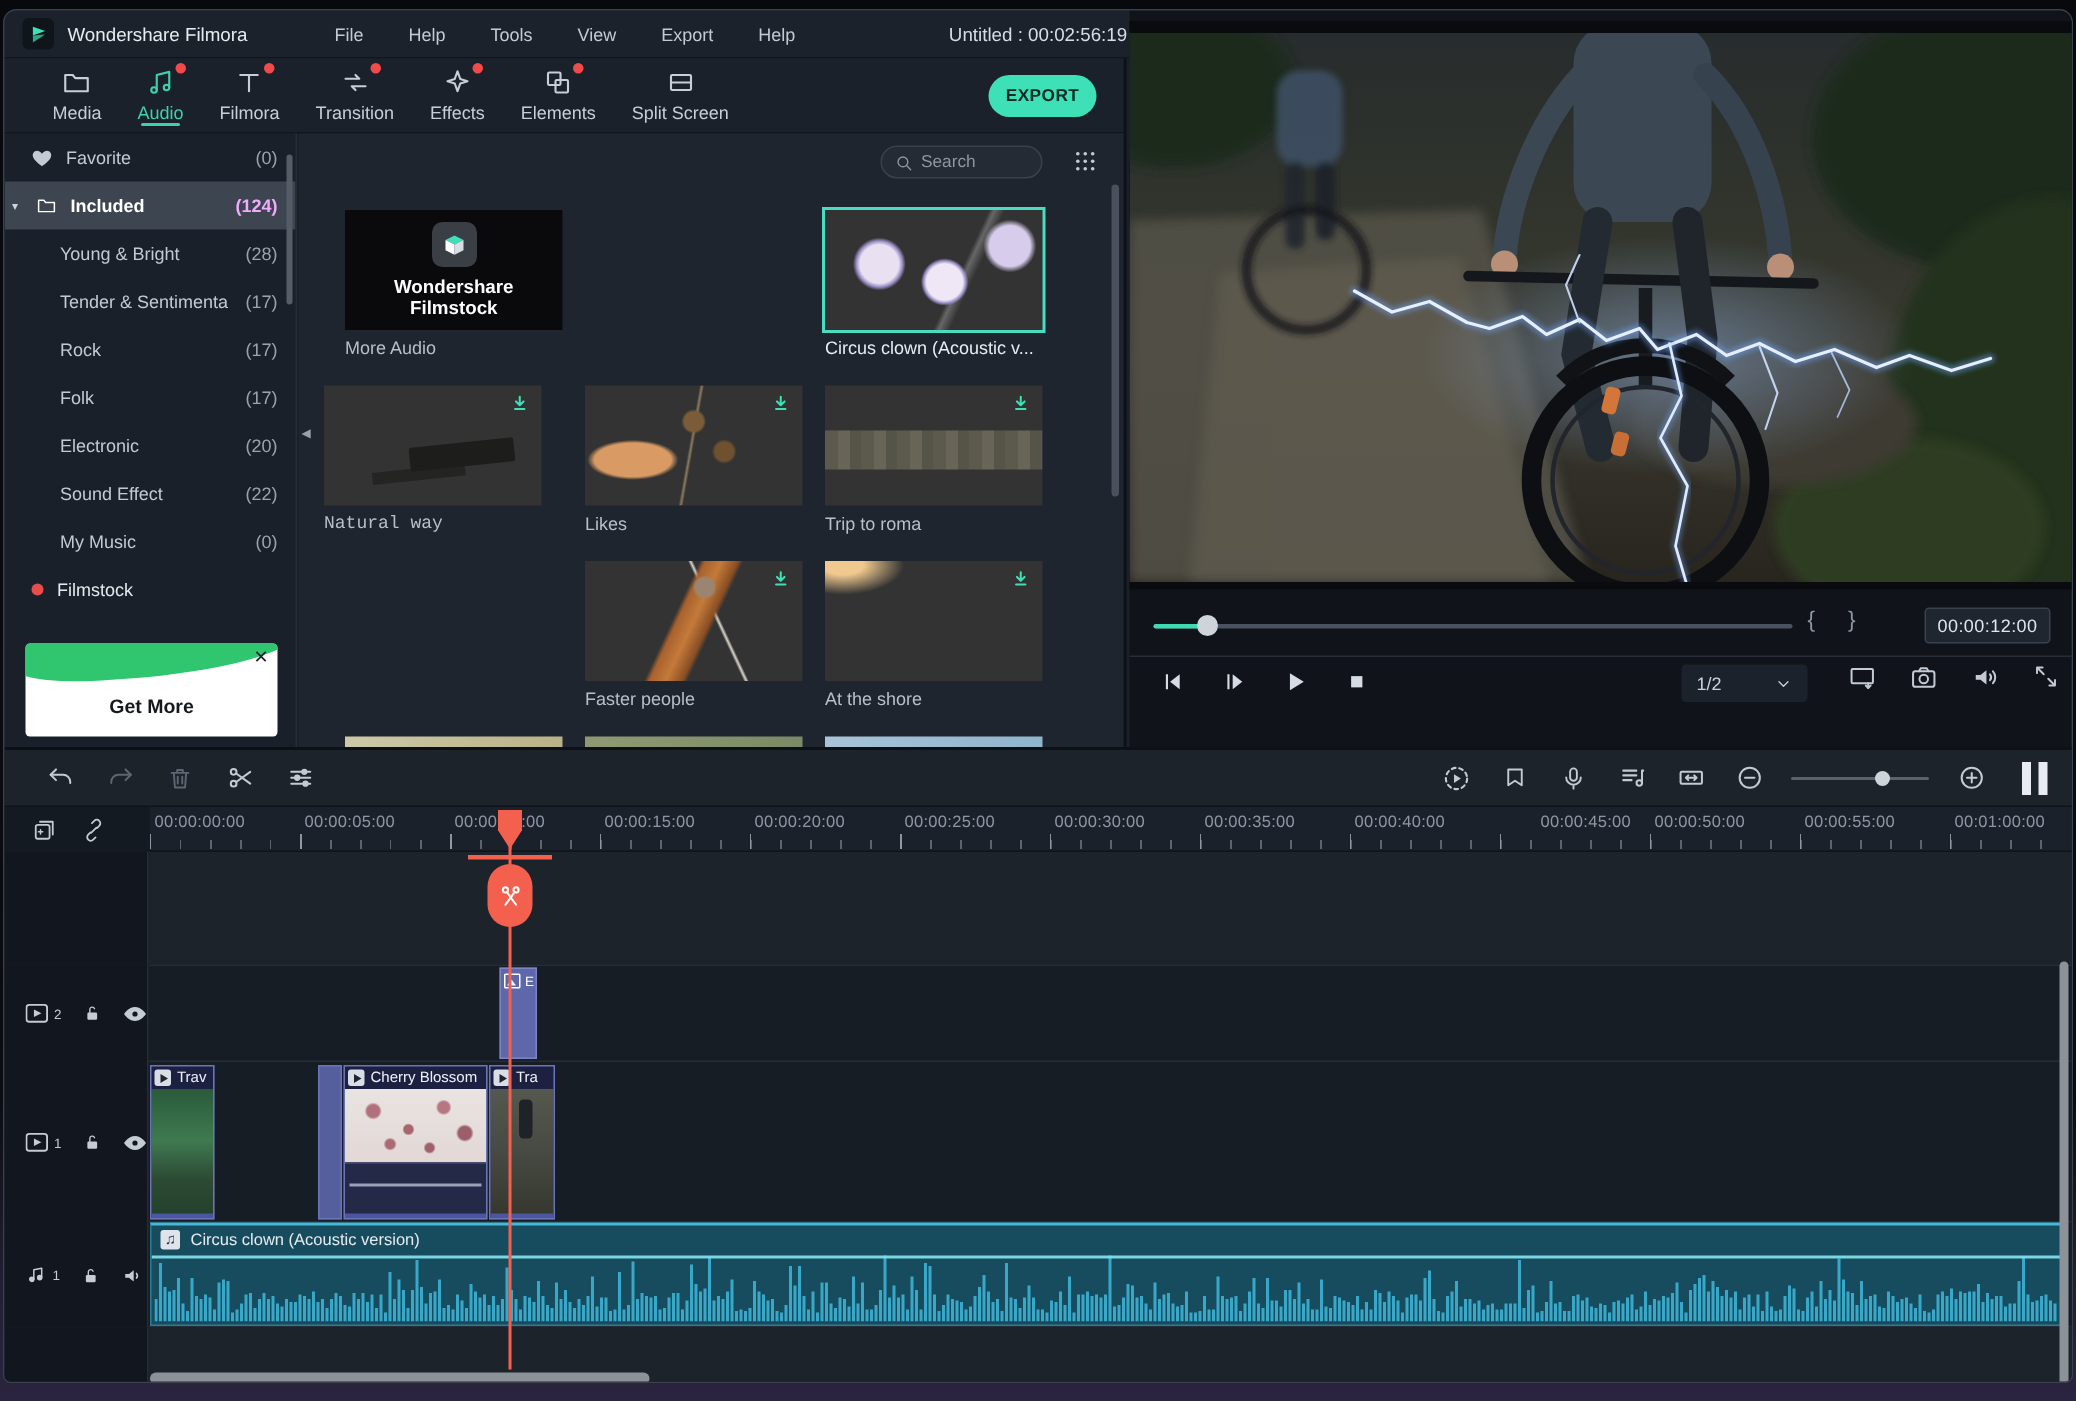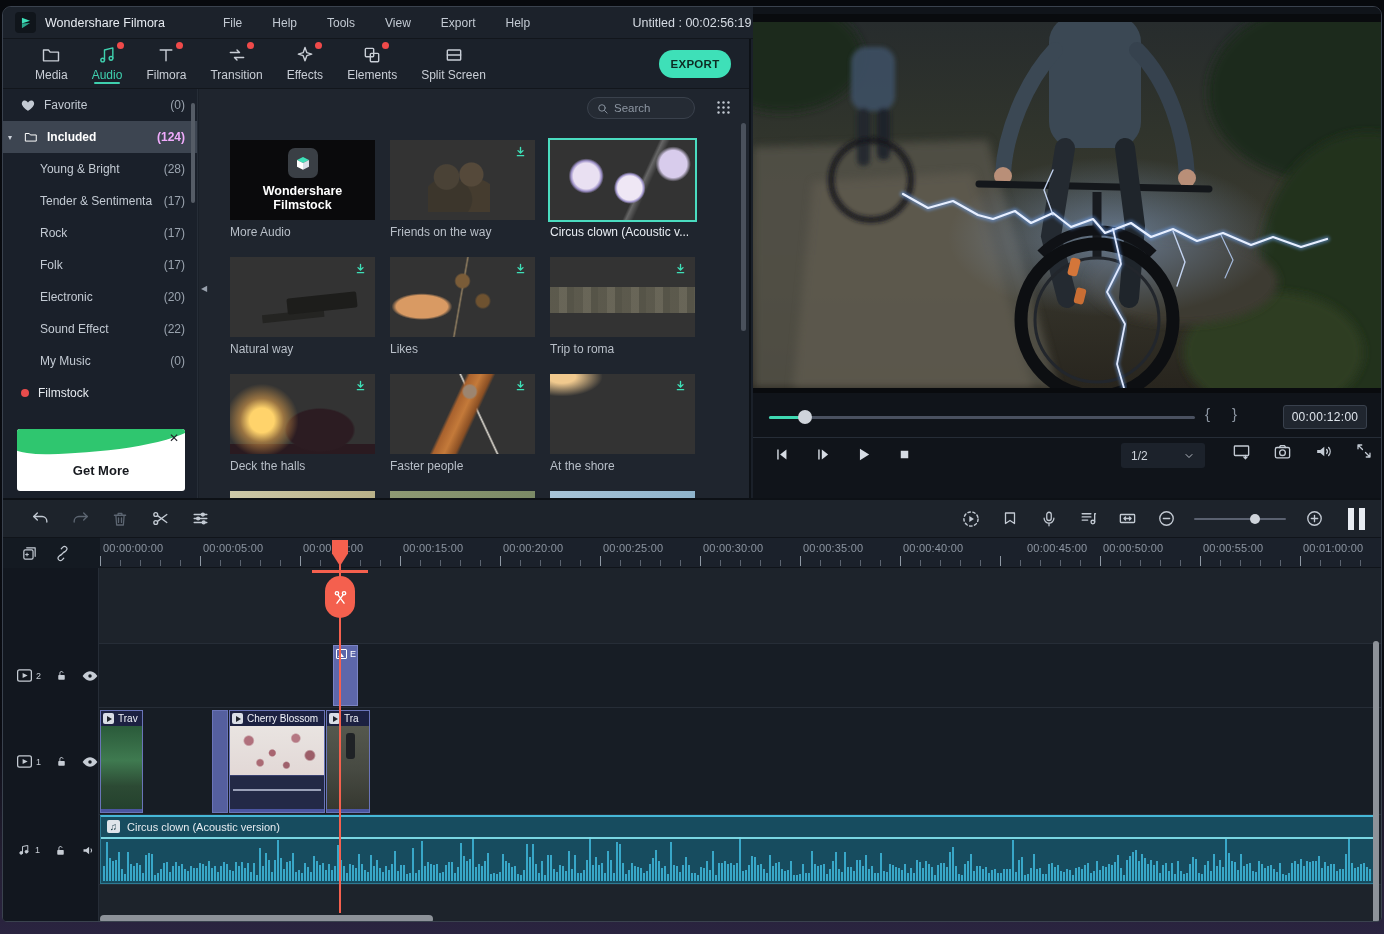--- a/index.html
+++ b/index.html
@@ -428,36 +428,26 @@
                 <svg width="18" height="18" viewBox="0 0 24 24">
                   <path d="M4 8l8-4 8 4-8 4z" fill="#3ee0b8" stroke="none"></path>
                   <path d="M4 8v9l8 4V12z" fill="#fff" stroke="none"></path>
                   <path d="M20 8v9l-8 4V12z" fill="#d8dee6" stroke="none"></path>
                 </svg>
               </div>
             <div class="promo-name"><span>Wondershare</span><br><span>Filmstock</span></div>
           </div>
           <div class="clabel">More Audio</div>
         </div>
-        <div class="card" style="left:191px; top:51px;">
-          <div class="thumb th-friends">
-            <span class="dl">
-                <svg class="ic" width="15" height="15" viewBox="0 0 24 24" style="stroke-width:2.2;">
-                  <path d="M12 4v9M8 9l4 4 4-4M7 17h10"></path>
-                </svg>
-              </span>
-          </div>
-          <div class="clabel">Friends on the way</div>
-        </div>
         <div class="card sel" style="left:351px; top:51px;">
           <div class="thumb th-circus"></div>
           <div class="clabel" style="color:#e8edf3;">Circus clown (Acoustic v...</div>
         </div>
 
-        <div class="card" style="left:31px; top:168px;">
+        <div class="card" style="left:17px; top:168px;font-family:Liberation Mono, monospace;">
           <div class="thumb th-natural">
             <span class="dl">
                 <svg class="ic" width="15" height="15" viewBox="0 0 24 24" style="stroke-width:2.2;">
                   <path d="M12 4v9M8 9l4 4 4-4M7 17h10"></path>
                 </svg>
               </span>
           </div>
           <div class="clabel">Natural way</div>
         </div>
         <div class="card" style="left:191px; top:168px;">
@@ -474,30 +464,20 @@
           <div class="thumb th-roma">
             <span class="dl">
                 <svg class="ic" width="15" height="15" viewBox="0 0 24 24" style="stroke-width:2.2;">
                   <path d="M12 4v9M8 9l4 4 4-4M7 17h10"></path>
                 </svg>
               </span>
           </div>
           <div class="clabel">Trip to roma</div>
         </div>
 
-        <div class="card" style="left:31px; top:285px;">
-          <div class="thumb th-deck">
-            <span class="dl">
-                <svg class="ic" width="15" height="15" viewBox="0 0 24 24" style="stroke-width:2.2;">
-                  <path d="M12 4v9M8 9l4 4 4-4M7 17h10"></path>
-                </svg>
-              </span>
-          </div>
-          <div class="clabel">Deck the halls</div>
-        </div>
         <div class="card" style="left:191px; top:285px;">
           <div class="thumb th-faster">
             <span class="dl">
                 <svg class="ic" width="15" height="15" viewBox="0 0 24 24" style="stroke-width:2.2;">
                   <path d="M12 4v9M8 9l4 4 4-4M7 17h10"></path>
                 </svg>
               </span>
           </div>
           <div class="clabel">Faster people</div>
         </div>

